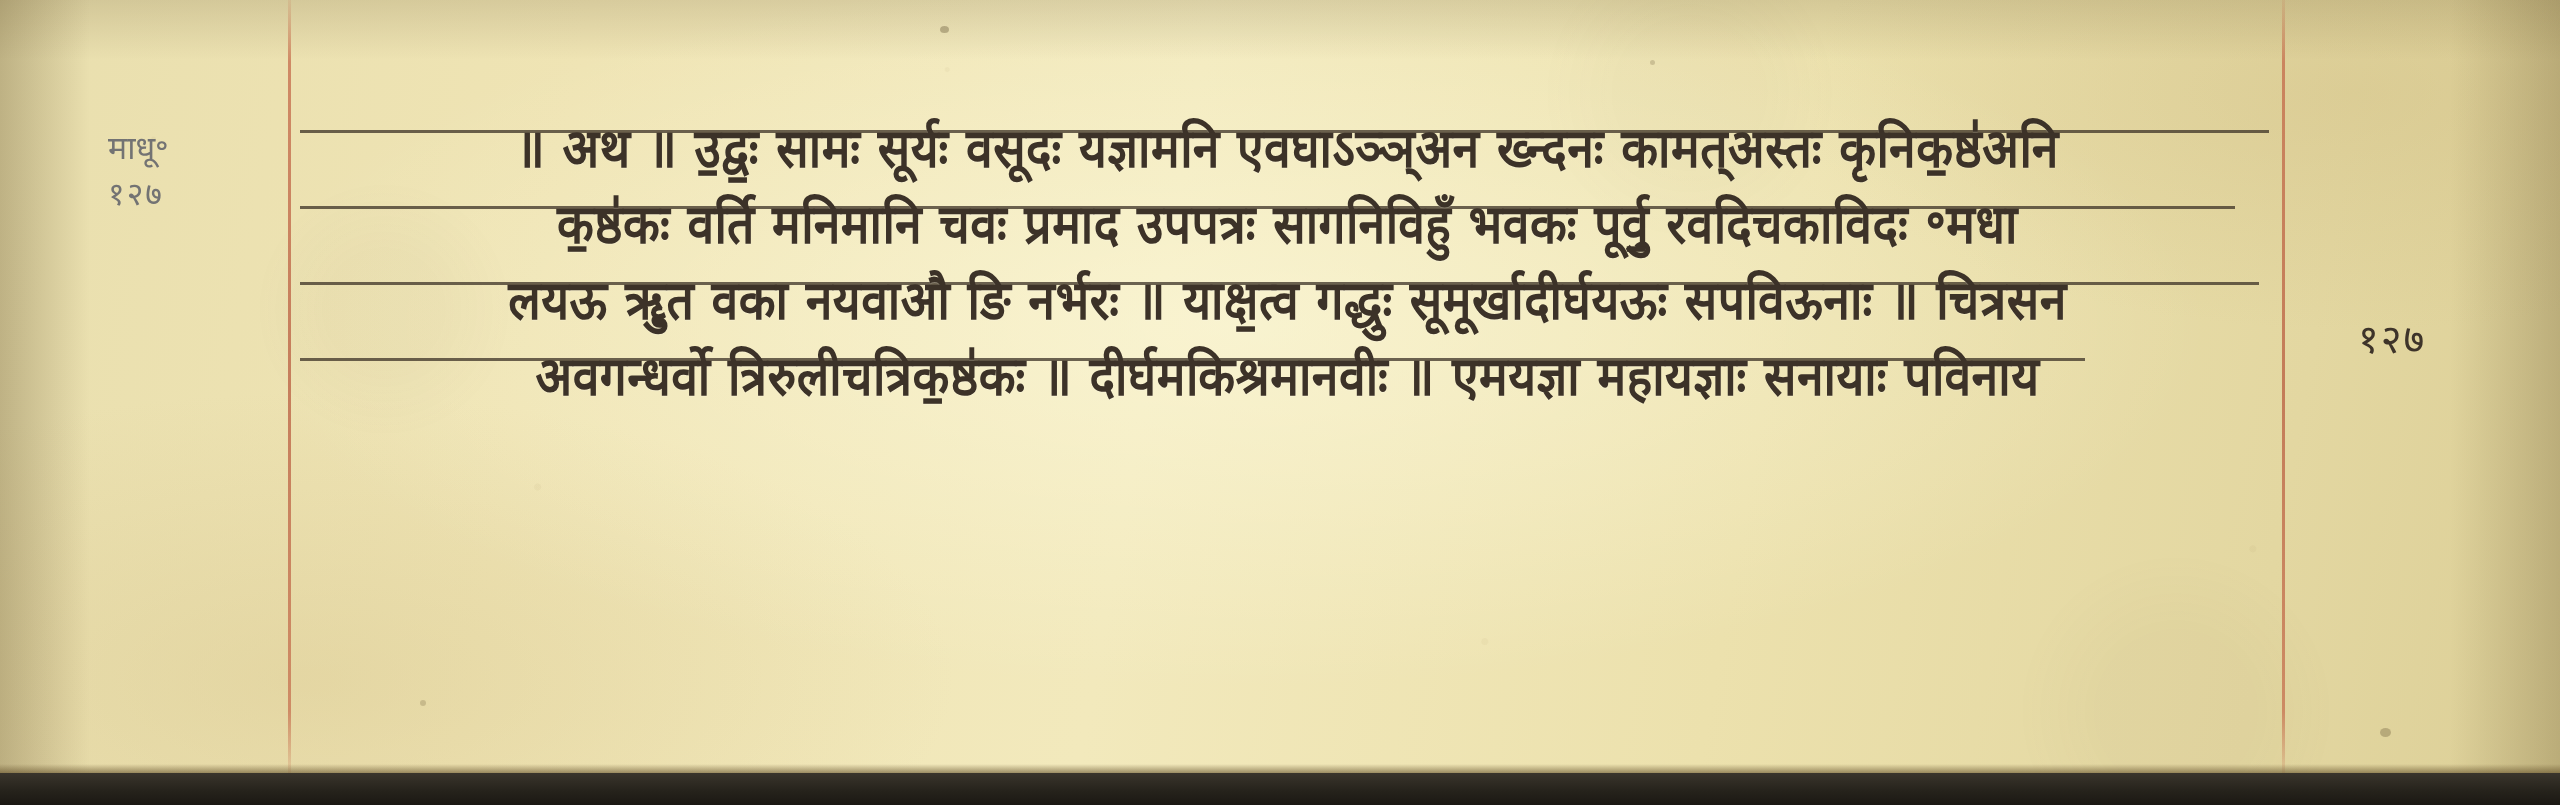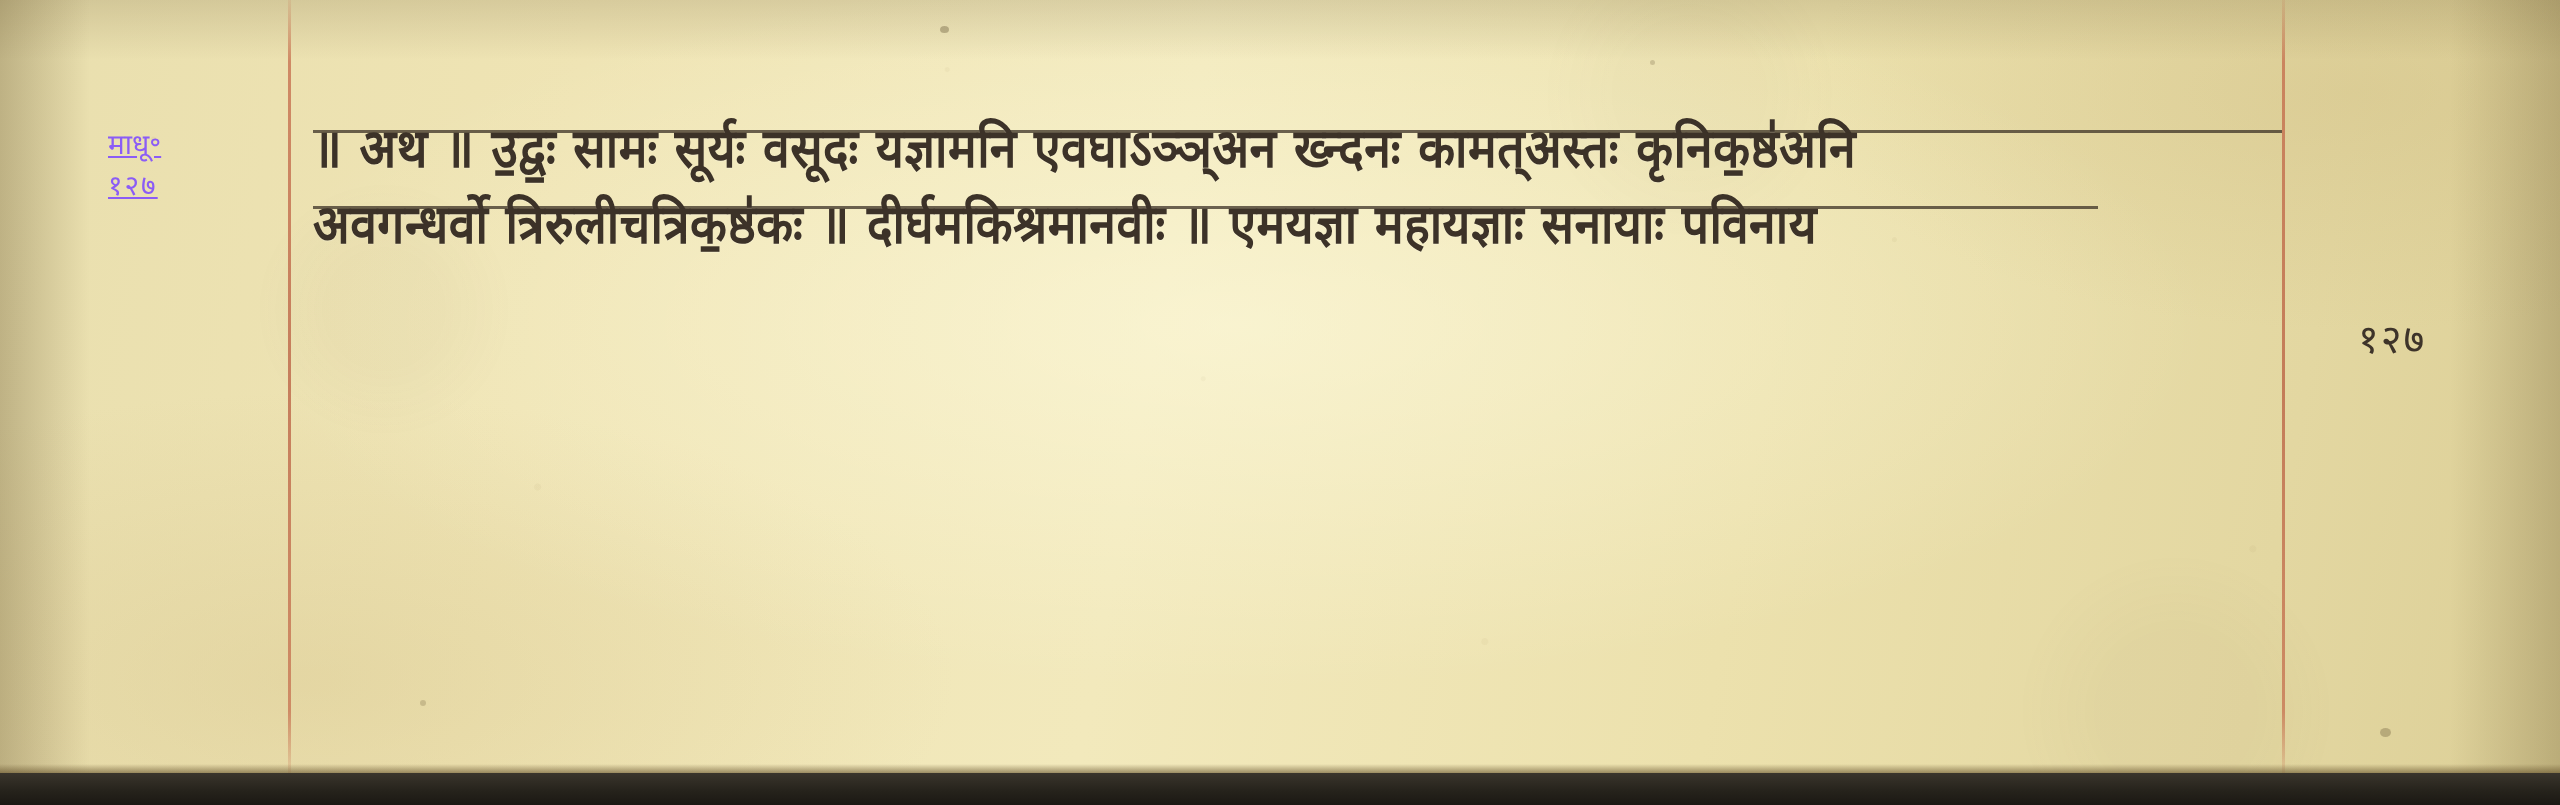--- a/index.html
+++ b/index.html
@@ -86,23 +86,24 @@
     width: 3px;
     background: linear-gradient(to bottom, rgba(196,104,72,.15) 0%, rgba(196,104,72,.85) 8%, rgba(186,96,66,.9) 50%, rgba(196,104,72,.8) 92%, rgba(196,104,72,.15) 100%);
     opacity: .85;
   }
   .rule.left-inner { left: 288px; }
   .rule.right-inner { left: 2282px; }
 
   
   .textblock {
     position: absolute;
-    left: 313px;
+    left: 300px;
     top: 118px;
     width: 1975px;
+    text-align: center;
   }
   .line {
     position: relative;
     height: 76px;
     color: #3a3127;
     font-size: 48px;
     letter-spacing: 0.5px;
     white-space: nowrap;
     overflow: hidden;
     text-shadow: 0 1px 0 rgba(255,255,255,.18);
@@ -131,26 +132,25 @@
   .line.l4::before { right: 190px; }
   .line.l5::before { right: 120px; }
   .line.l6::before { right: 70px; }
 
   
   .margin-left {
     position: absolute;
     left: 108px;
     top: 125px;
     width: 170px;
-    color: #8b5cf6;
+    color: #737373;
     font-family: "DejaVu Sans", sans-serif;
-    font-size: 28px;
+    font-size: 32px;
     line-height: 1.45;
     text-align: left;
-    text-decoration: underline;
   }
   .margin-left .num { letter-spacing: 2px; }
   .margin-right {
     position: absolute;
     left: 2358px;
     top: 310px;
     color: #3e342a;
     font-family: "DejaVu Sans", sans-serif;
     font-size: 40px;
     letter-spacing: 2px;
@@ -179,20 +179,22 @@
 
   <div class="margin-left">
     <div>माधू॰</div>
     <div class="num">१२७</div>
   </div>
 
   <div class="margin-right">१२७</div>
 
   <div class="textblock">
     <div class="line l1"><span class="ink">॥ अथ ॥ उ॒द्वः॒ सामः सूर्यः वसूदः यज्ञामनि एवघाऽञ्ञ्अन ख्न्दनः कामत्अस्तः कृनिक॒ष्ठ॑अनि</span></div>
+    <div class="line l2"><span class="ink">क॒ष्ठ॑कः वर्ति मनिमानि चवः प्रमाद उपपत्रः सागनिविहुँ भवकः पूर्वु॒ रवदिचकाविदः ॰मधा</span></div>
+    <div class="line l3"><span class="ink">लयऊ ॠुत वका नयवाऔ ङि नर्भरः ॥ याक्ष॒त्व गद्धुः सूमूर्खादीर्घयऊः सपविऊनाः ॥ चित्रसन</span></div>
     <div class="line l4"><span class="ink">अवगन्धर्वो त्रिरुलीचत्रिक॒ष्ठ॑कः ॥ दीर्घमकिश्रमानवीः ॥ एमयज्ञा महायज्ञाः सनायाः पविनाय</span></div>
   </div>
 
   <div class="speck" style="left:940px; top:26px; width:9px; height:7px;"></div>
   <div class="speck" style="left:2380px; top:728px; width:11px; height:9px; background:rgba(90,74,42,.30);"></div>
   <div class="speck" style="left:420px; top:700px; width:6px; height:6px; background:rgba(90,74,42,.22);"></div>
   <div class="speck" style="left:1650px; top:60px; width:5px; height:5px; background:rgba(90,74,42,.22);"></div>
 
   <div class="folio-bottom-edge"></div>
   <div class="table-strip"></div>

